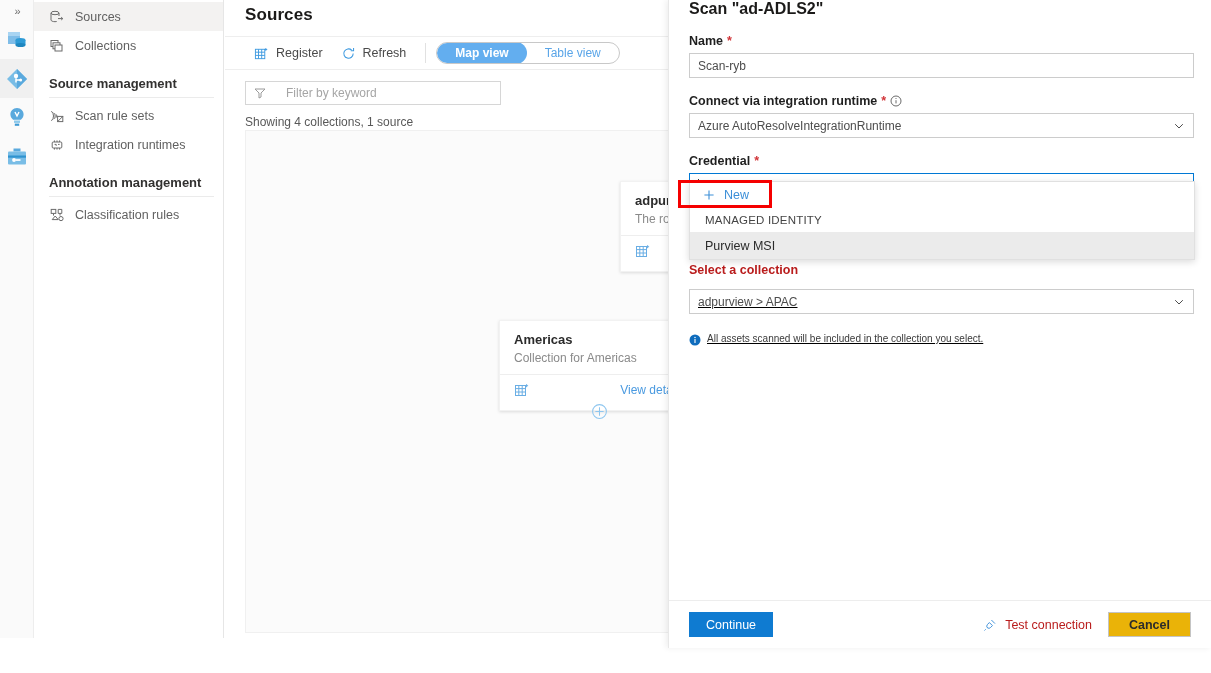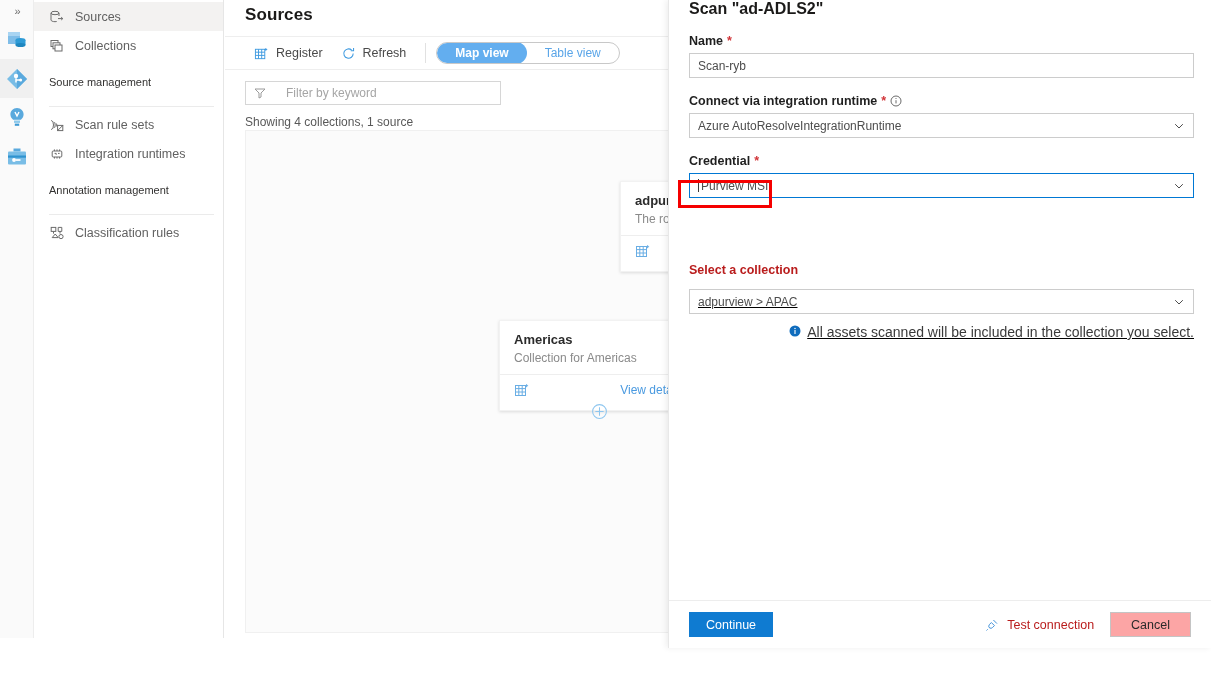--- a/index.html
+++ b/index.html
@@ -47,22 +47,22 @@
   .nav-item {
     height: 29px; display: flex; align-items: center;
     padding-left: 15px; gap: 10px;
     font-size: 12.5px; color: #616161;
     cursor: pointer;
   }
   .nav-item.active { background: #f3f2f1; }
   .nav-ico { width: 16px; height: 16px; flex: 0 0 16px; color: #5c5c5c; display:block; }
   .nav-ico svg { display:block; }
   .nav-group {
-    font-size: 11px; font-weight: normal; color: #323130;
-    padding: 12px 0 18px 15px;
+    font-size: 13px; font-weight: bold; color: #323130;
+    padding: 12px 0 6px 15px;
     border-bottom: 1px solid #ebebeb;
     margin: 4px 9px 3px 15px;
     padding-left: 0;
   }
 
   
   .main {
     position: absolute; left: 225px; top: 0; right: 0; height: 648px;
     background: #ffffff;
   }
@@ -202,21 +202,21 @@
   }
   .redbox {
     position: absolute; left: 678px; top: 180px;
     width: 94px; height: 28px;
     border: 3px solid #f50000;
     z-index: 30; pointer-events: none;
   }
 
   .hint {
     display: flex; align-items: flex-start; gap: 6px;
-    margin-top: 10px; font-size: 14px; color: #3a3a3a; justify-content: flex-end;
+    margin-top: 19px; font-size: 10px; color: #3a3a3a;
   }
   .hint-ico { width: 12px; height: 12px; margin-top: 1px; display:block;}
 
   .panel-foot {
     position: absolute; left: 0; right: 0; bottom: 0;
     height: 48px; border-top: 1px solid #ededed;
     display: flex; align-items: center;
     padding: 0 20px;
   }
   .btn-primary {
@@ -225,24 +225,25 @@
     display: flex; align-items: center; cursor: pointer;
     font-family: "Liberation Sans", sans-serif;
   }
   .foot-right { margin-left: auto; display: flex; align-items: center; gap: 16px; }
   .testconn {
     display: flex; align-items: center; gap: 8px;
     font-size: 12.5px; color: #b91c1c; cursor: pointer;
   }
   .plug-ico { width: 14px; height: 14px; display:block; }
   .btn-ghost {
-    border: 1px solid #c4c4c4; background: #fca5a5; color: #2b2b2b;
+    border: 1px solid #c4c4c4; background: #eab308; color: #2b2b2b;
     font-size: 12.5px; height: 25px; padding: 0 20px;
     display: flex; align-items: center; cursor: pointer;
     font-family: "Liberation Sans", sans-serif;
+    font-weight: bold;
   }
   .hidden-label {
     position: absolute; left: 20px; top: 263px;
     font-size: 12.5px; font-weight: bold; color: #b91c1c;
   }
 </style>
 </head>
 <body>
 
 <div id="app">
@@ -503,20 +504,30 @@
           <svg class="hint-ico" viewBox="0 0 12 12">
             <circle cx="6" cy="6" r="5.5" fill="#0f6cbd"></circle>
             <rect x="5.45" y="5" width="1.1" height="4" fill="#fff"></rect>
             <circle cx="6" cy="3.4" r=".75" fill="#fff"></circle>
           </svg>
           <span>All assets scanned will be included in the collection you select.</span>
         </div>
       </div>
     </div>
 
+    <div class="ddl">
+      <div class="ddl-new">
+        <svg class="ddl-plus" viewBox="0 0 12 12" fill="none" stroke="#3c8fd8" stroke-width="1.1">
+          <path d="M6 1.4v9.2M1.4 6h9.2"></path>
+        </svg>
+        <span>New</span>
+      </div>
+      <div class="ddl-group">MANAGED IDENTITY</div>
+      <div class="ddl-opt">Purview MSI</div>
+    </div>
 
     <div class="panel-foot">
       <button class="btn-primary">Continue</button>
       <div class="foot-right">
         <div class="testconn">
           <svg class="plug-ico" viewBox="0 0 16 16" fill="none" stroke="#3c8fd8" stroke-width="1.1">
             <path d="M9.6 2.3l4.1 4.1"></path>
             <path d="M3.1 12.9l-1.4 1.4"></path>
             <path d="M5.2 11.4a2.9 2.9 0 0 1 0-4.1l2.1-2.1 3.5 3.5-2.1 2.1a2.9 2.9 0 0 1-3.5.6z"></path>
           </svg>

